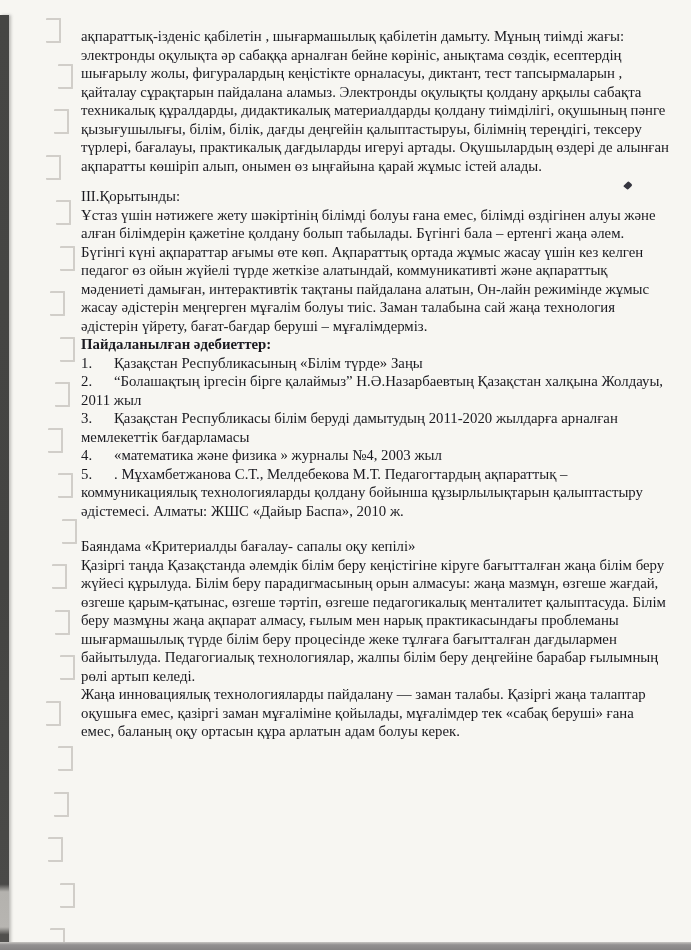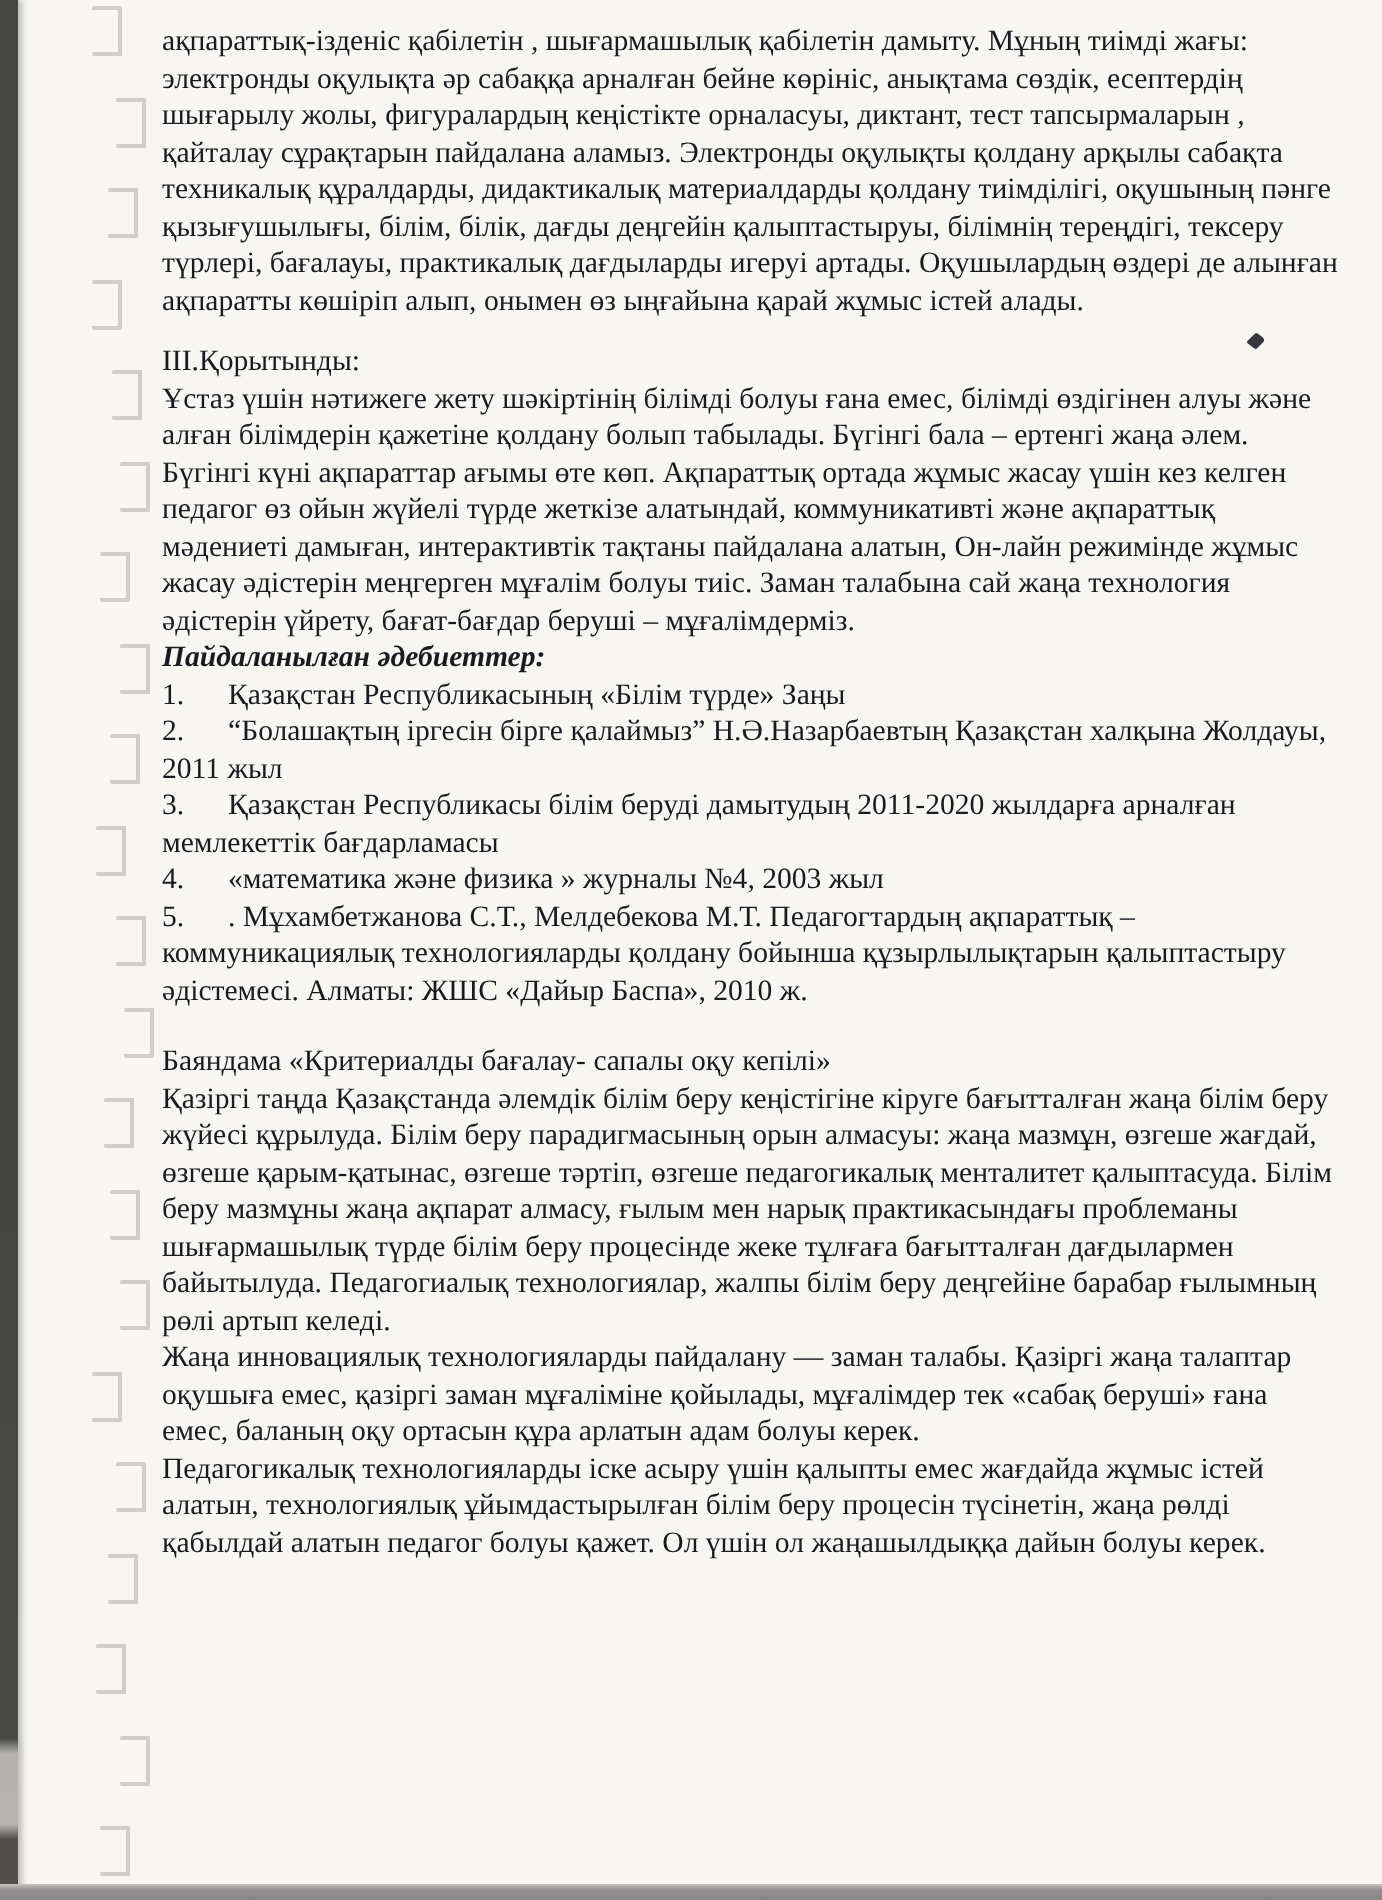--- a/index.html
+++ b/index.html
@@ -3,21 +3,21 @@
 <meta charset="utf-8">
 <style>
   html, body { margin:0; padding:0; }
   body {
     width:691px; height:950px;
     background:#f7f6f2;
     font-family:"Liberation Serif","DejaVu Serif",serif;
     overflow:hidden;
     position:relative;
   }
-  .page { position:absolute; inset:0; }
+  .page { position:absolute; inset:0;margin-top:15px; }
 
   
   .edge-left {
     position:absolute; left:0; top:0; width:9px; height:950px;
     background:linear-gradient(180deg,
       #464644 0%, #444442 60%, #4a4a48 91.5%,
       #b4b2ae 92.3%, #b7b5b1 96.0%,
       #51504e 96.8%, #514f4d 100%);
     box-shadow:2px 0 3px rgba(80,80,78,0.35);
   }
@@ -47,21 +47,21 @@
 
   .content {
     position:absolute; left:81px; top:12px; width:589px;
     color:#1a1a20;
     font-size:14.8px;
     line-height:18.5px;
     text-align:left;
   }
   .content p { margin:0; }
   .heading-underline { margin-top:12px !important; }
-  .heading-bolditalic { font-weight:bold; font-style:italic; }
+  .heading-bolditalic { font-weight:bold; }
   .ref { }
   .ref-num { display:inline-block; width:33px; }
   .report-title { margin-top:17px !important; }
 </style>
 </head>
 <body>
 
 <div class="page">
 
   <div class="edge-left"></div>
@@ -106,19 +106,18 @@
     <div class="ref"><span class="ref-num">3.</span><span>Қазақстан Республикасы білім беруді дамытудың 2011-2020 жылдарға арналған мемлекеттік бағдарламасы</span></div>
     <div class="ref"><span class="ref-num">4.</span><span>«математика және физика » журналы №4, 2003 жыл</span></div>
     <div class="ref"><span class="ref-num">5.</span><span>. Мұхамбетжанова С.Т., Мелдебекова М.Т. Педагогтардың ақпараттық – коммуникациялық технологияларды қолдану бойынша құзырлылықтарын қалыптастыру әдістемесі. Алматы: ЖШС «Дайыр Баспа», 2010 ж.</span></div>
 
     <p class="report-title">Баяндама «Критериалды бағалау- сапалы оқу кепілі»</p>
 
     <p>Қазіргі таңда Қазақстанда әлемдік білім беру кеңістігіне кіруге бағытталған жаңа білім беру жүйесі құрылуда. Білім беру парадигмасының орын алмасуы: жаңа мазмұн, өзгеше жағдай, өзгеше қарым-қатынас, өзгеше тәртіп, өзгеше педагогикалық менталитет қалыптасуда. Білім беру мазмұны жаңа ақпарат алмасу, ғылым мен нарық практикасындағы проблеманы шығармашылық түрде білім беру процесінде жеке тұлғаға бағытталған дағдылармен байытылуда. Педагогиалық технологиялар, жалпы білім беру деңгейіне барабар ғылымның рөлі артып келеді.</p>
 
     <p>Жаңа инновациялық технологияларды пайдалану — заман талабы. Қазіргі жаңа талаптар оқушыға емес, қазіргі заман мұғаліміне қойылады, мұғалімдер тек «сабақ беруші» ғана емес, баланың оқу ортасын құра арлатын адам болуы керек.</p>
 
-    <p>Педагогикалық технологияларды іске асыру үшін қалыпты емес жағдайда жұмыс істей алатын, технологиялық ұйымдастырылған білім беру процесін түсінетін, жаңа рөлді қабылдай алатын педагог болуы қажет. Ол үшін ол жаңашылдыққа дайын болуы керек.</p>
 
 
   </div>
 
   <div class="edge-bottom"></div>
 </div>
 
 </body></html>

